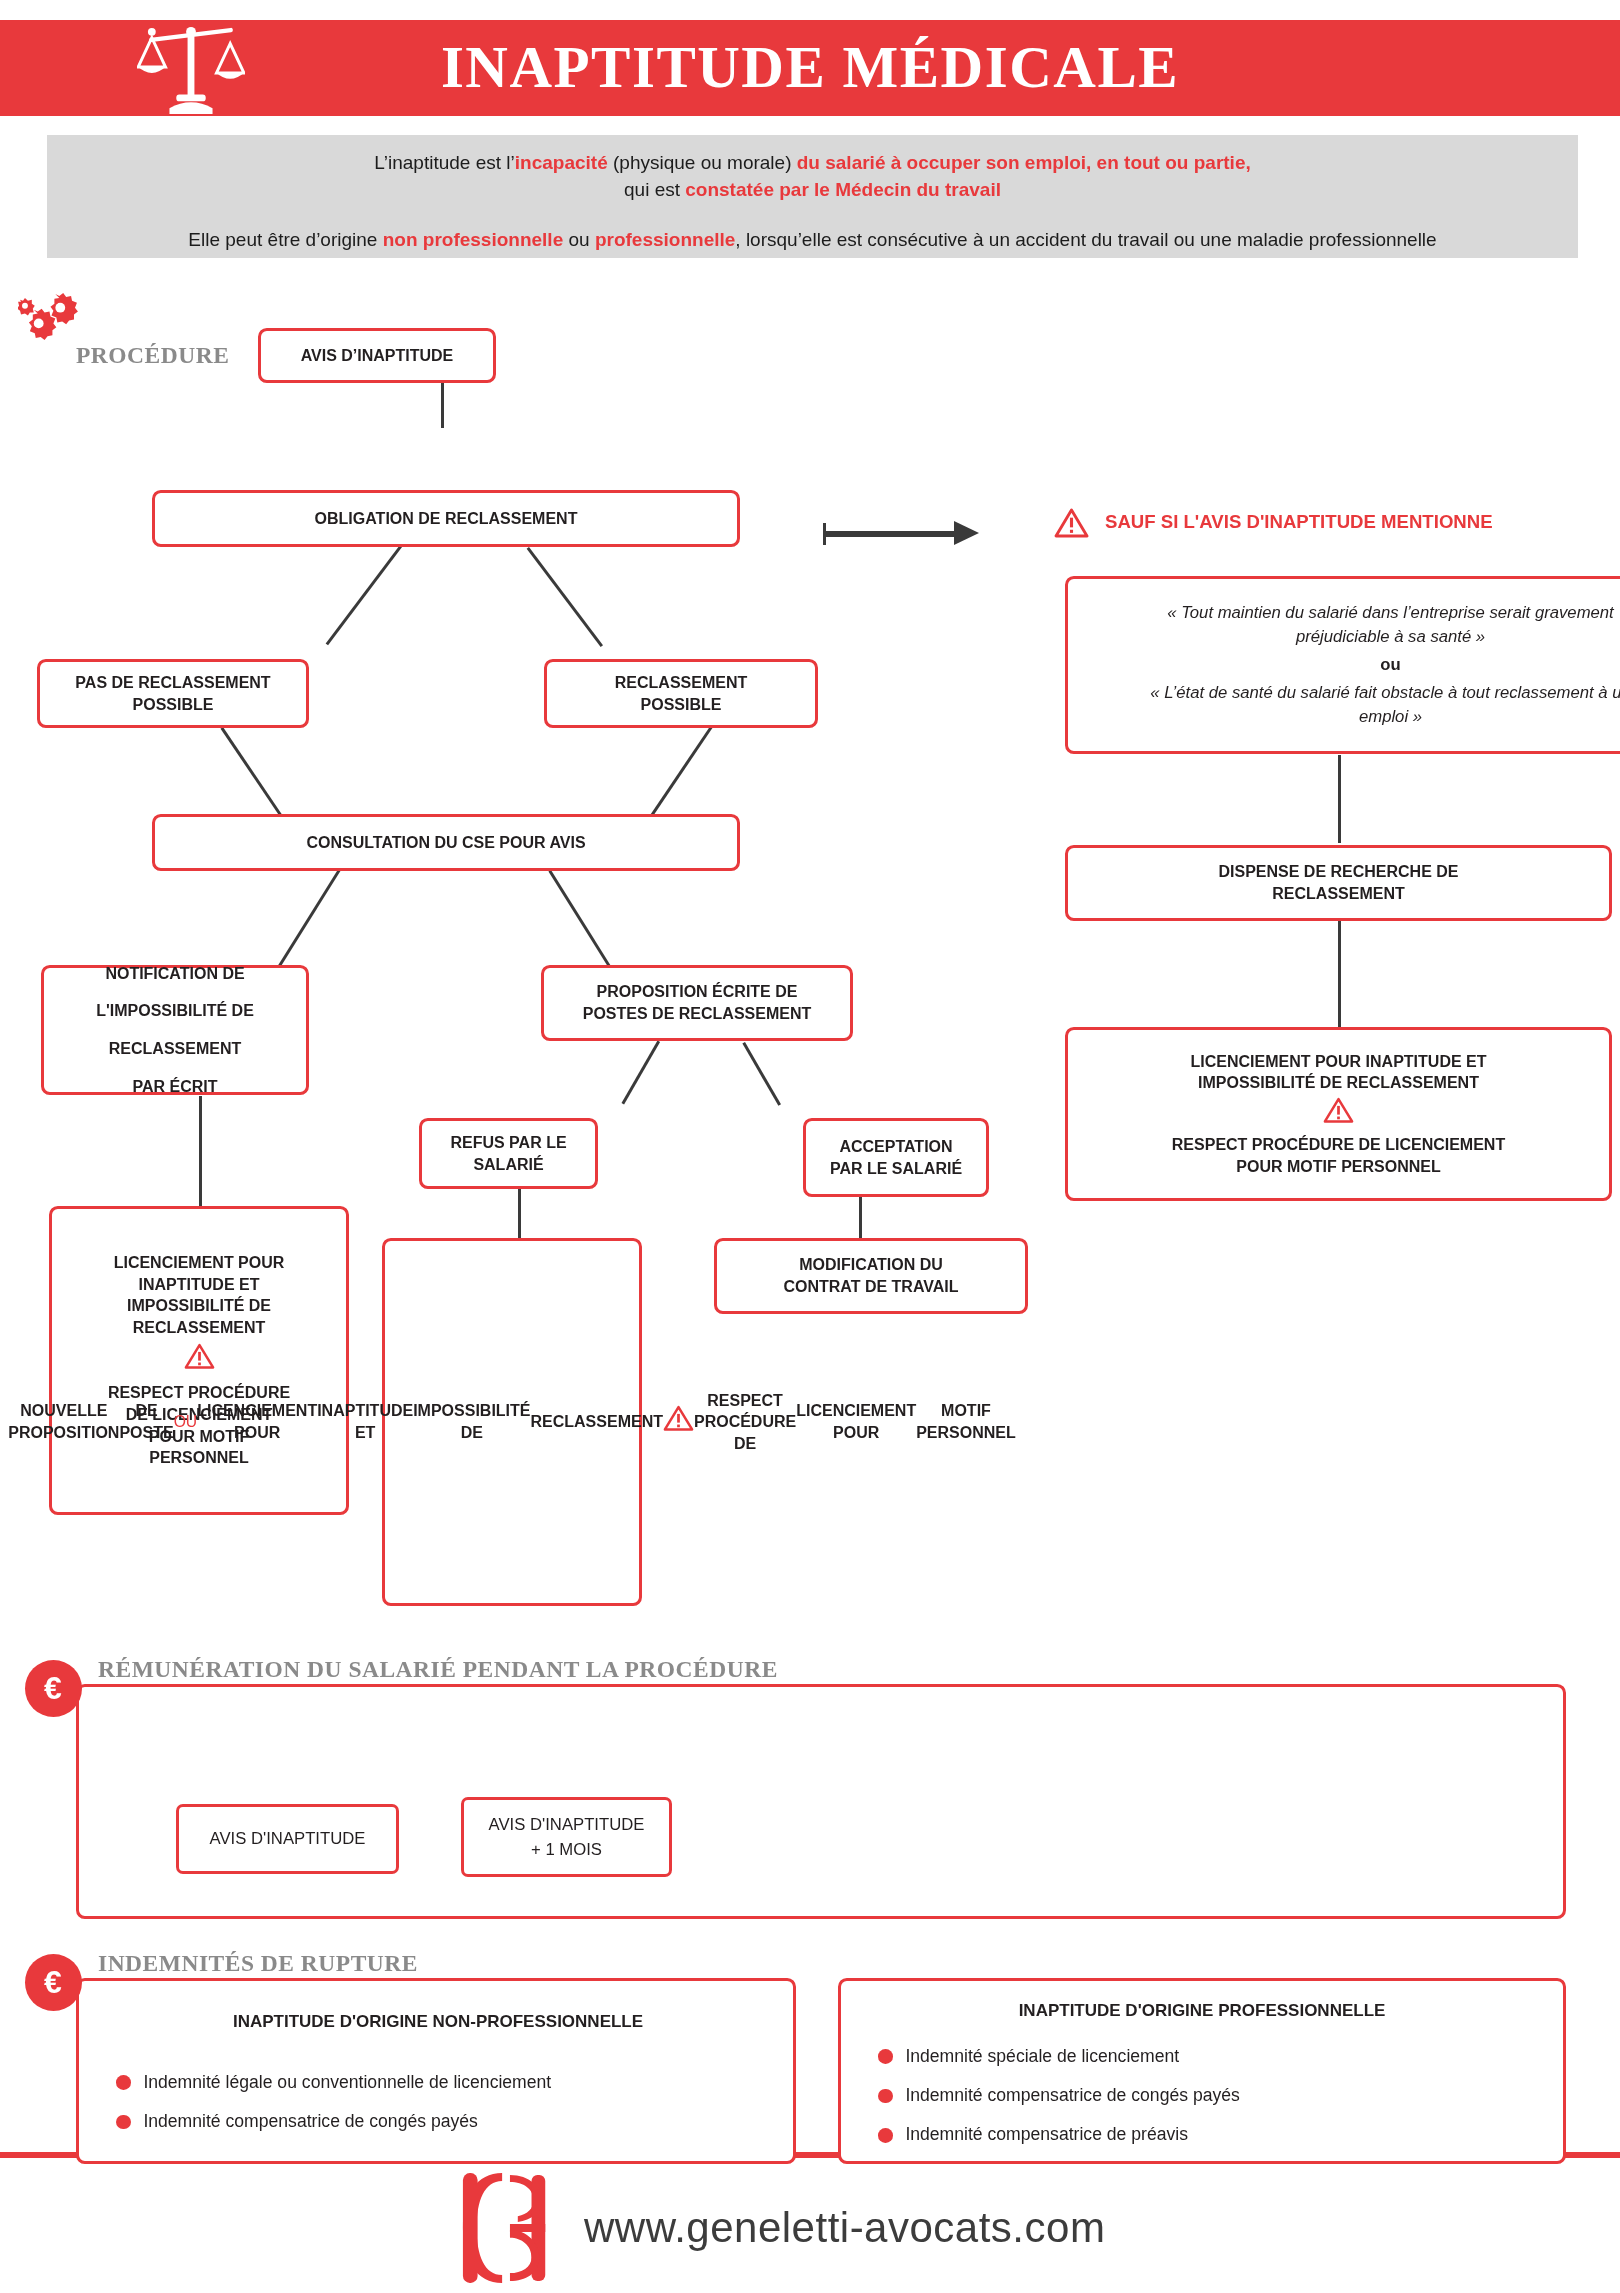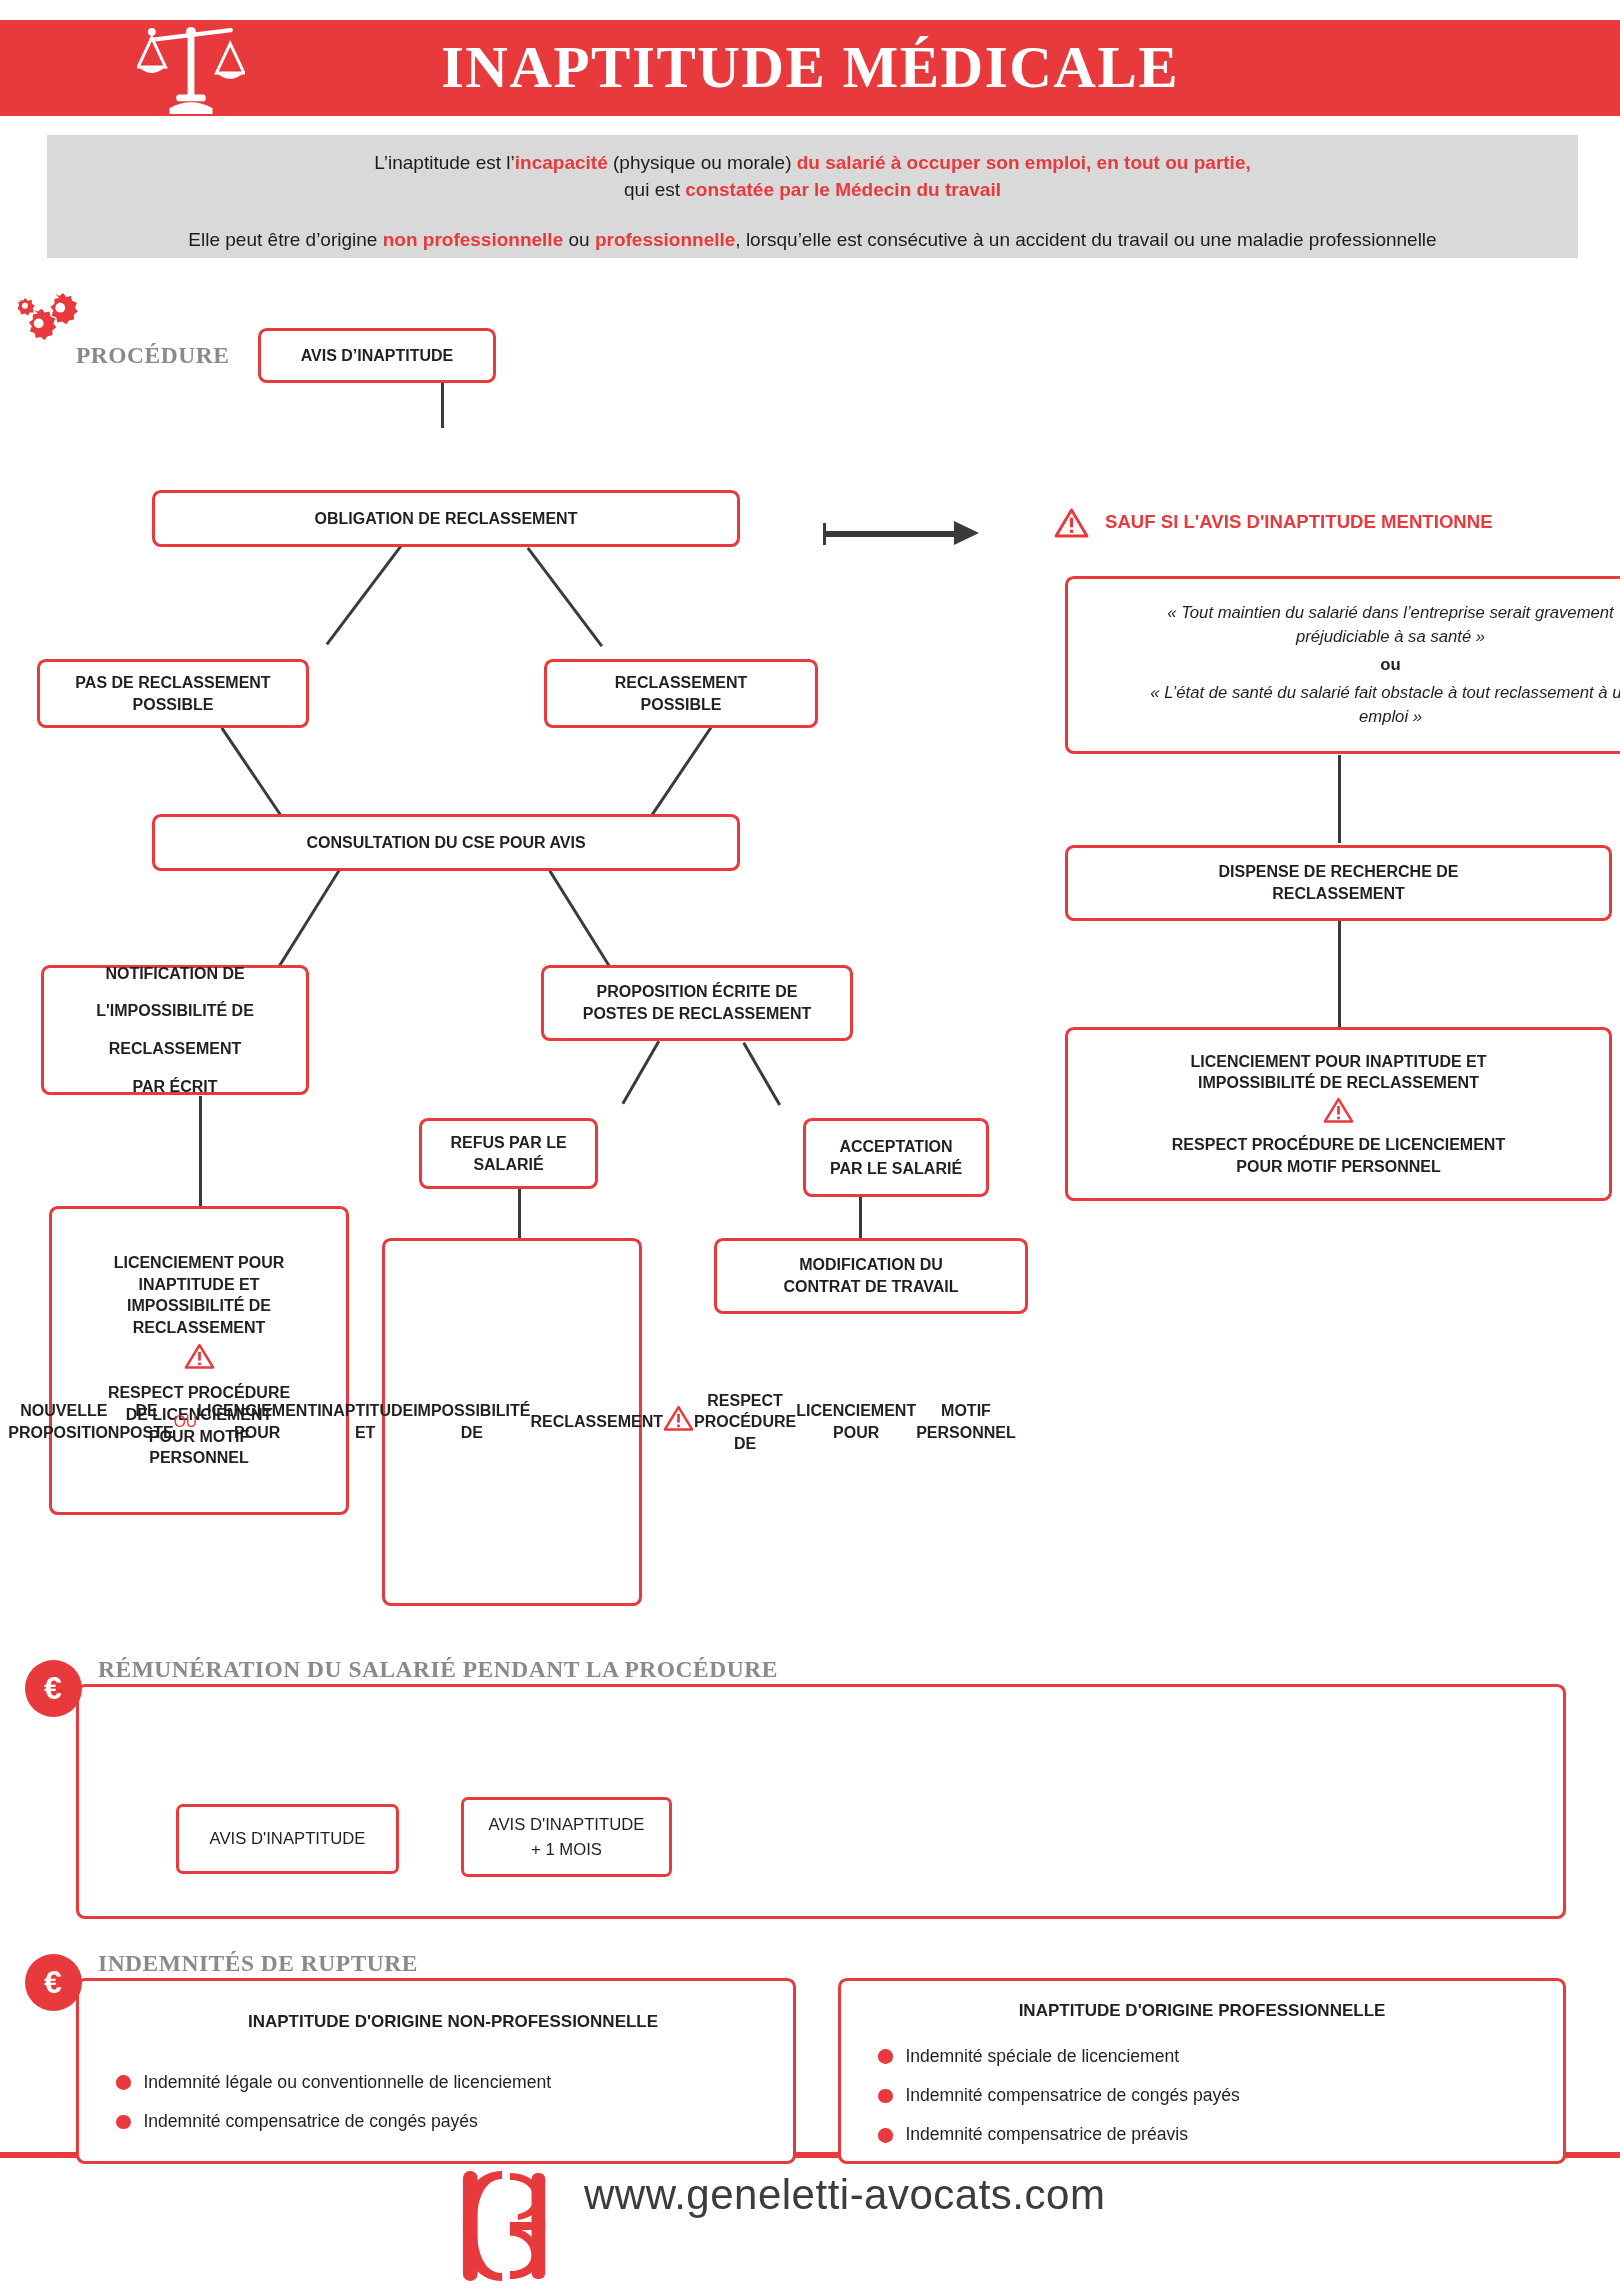--- a/index.html
+++ b/index.html
@@ -126,21 +126,21 @@
   .bullets{position:absolute;font-size:17.6px;color:#231f20;line-height:1.0;}
   .bullet-row{display:flex;align-items:center;margin-bottom:21.6px;}
   .dot{
     width:14.7px;height:14.7px;border-radius:50%;background:#E8393C;margin-right:12.7px;flex:none;
   }
 
   
   .footer-band{position:absolute;left:0;top:2152px;width:1620px;height:5.9px;background:#E8393C;}
   .footer-wrap{
     position:absolute;left:0;top:2171px;width:1564px;height:113px;
-    display:flex;align-items:flex-start;justify-content:center;
+    display:flex;align-items:center;justify-content:center;
   }
   .logo-g{width:98px;height:110px;margin-right:27.4px;}
   .site-url{font-size:42px;color:#3c3c3c;font-weight:300;letter-spacing:0.5px;}
 </style>
 </head>
 <body>
 
 <div class="page">
 
   <div class="header-band"></div>
@@ -351,21 +351,21 @@
   <div class="tl-box" style="left:176px;top:1804px;width:223px;height:70px;">AVIS D'INAPTITUDE</div>
   <div class="tl-box" style="left:461px;top:1797px;width:211px;height:80px;flex-direction:column;">
     <div>AVIS D'INAPTITUDE</div>
     <div>+ 1 MOIS</div>
   </div>
 
   <div class="euro-badge" style="left:24.5px;top:1954px;">€</div>
   <div class="sec-head" style="left:98px;top:1950px;">INDEMNITÉS DE RUPTURE</div>
 
   <div class="panel" style="left:76px;top:1978px;width:720px;height:186px;">
-    <div class="ind-title" style="left:17px;top:31px;">INAPTITUDE D'ORIGINE NON-PROFESSIONNELLE</div>
+    <div class="ind-title" style="left:2px;top:31px;">INAPTITUDE D'ORIGINE NON-PROFESSIONNELLE</div>
     <div class="bullets" style="left:37px;top:93px;">
       <div class="bullet-row">
         <span class="dot"></span>
         <span>Indemnité légale ou conventionnelle de licenciement</span>
       </div>
       <div class="bullet-row">
         <span class="dot"></span>
         <span>Indemnité compensatrice de congés payés</span>
       </div>
     </div>

